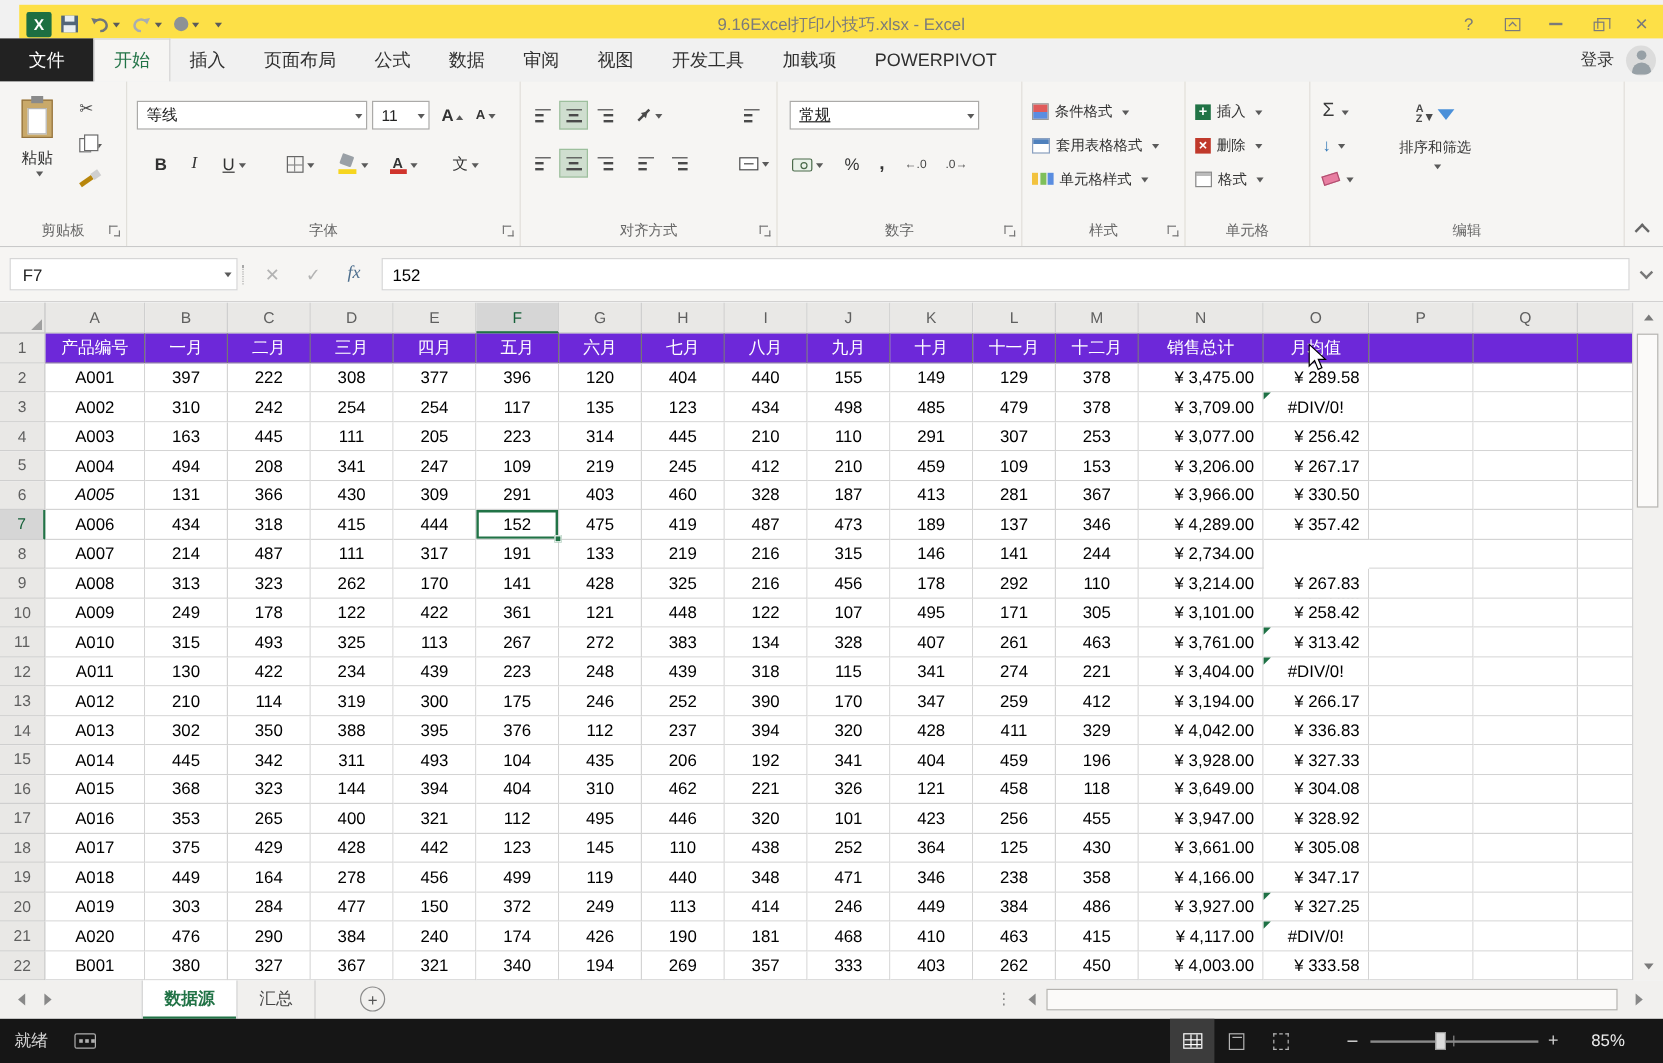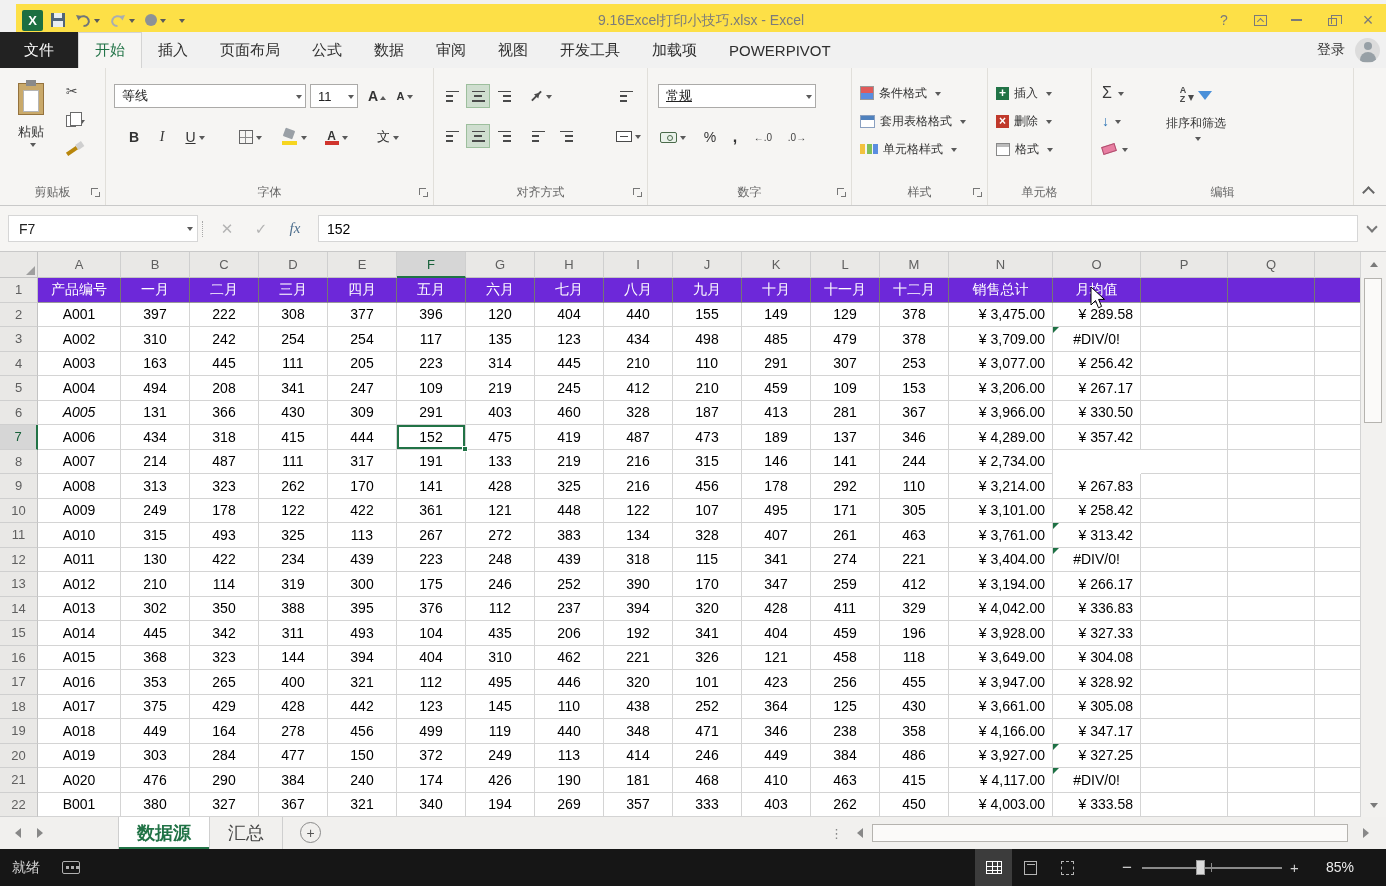--- a/index.html
+++ b/index.html
@@ -262,21 +262,21 @@
   .tri-down { width:0; height:0; border:4px solid transparent; border-top:5px solid #7a7a7a; display:block; }
   .vs-thumb { position:absolute; left:3px; right:4px; top:26px; height:145px; background:#fbfaf9;
     border:1px solid #b5b3af; }
 
   
   .sheetbar { position:absolute; top:817px; left:0; right:0; height:32px; background:#f1f0ee; }
   .sb-nav { position:absolute; left:10px; top:0; height:32px; display:flex; align-items:center; gap:16px; }
   .tri-left { width:0; height:0; border:5px solid transparent; border-right:6px solid #888; display:block; }
   .tri-right { width:0; height:0; border:5px solid transparent; border-left:6px solid #888; display:block; }
   .stabs { position:absolute; left:118px; top:0; height:32px; display:flex; }
-  .stab { padding:0 18px; display:flex; align-items:center; font-size:18px; color:#444;
+  .stab { padding:0 18px; display:flex; align-items:center; font-size:14px; color:#444;
     border-right:1px solid #cfcfcf; }
   .stab:first-child { border-left:1px solid #cfcfcf; }
   .stab.active { background:#fff; color:#217346; font-weight:bold;
     box-shadow:inset 0 -2px 0 #217346; }
   .sb-plus { position:absolute; left:300px; top:5px; width:21px; height:21px; border-radius:50%;
     border:1px solid #8a8a8a; color:#555; display:flex; align-items:center; justify-content:center;
     font-size:14px; }
   .sb-div { position:absolute; left:830px; top:0; height:32px; display:flex; align-items:center;
     color:#888; font-size:13px; }
   .hscroll { position:absolute; left:845px; right:6px; top:4px; height:24px; }

